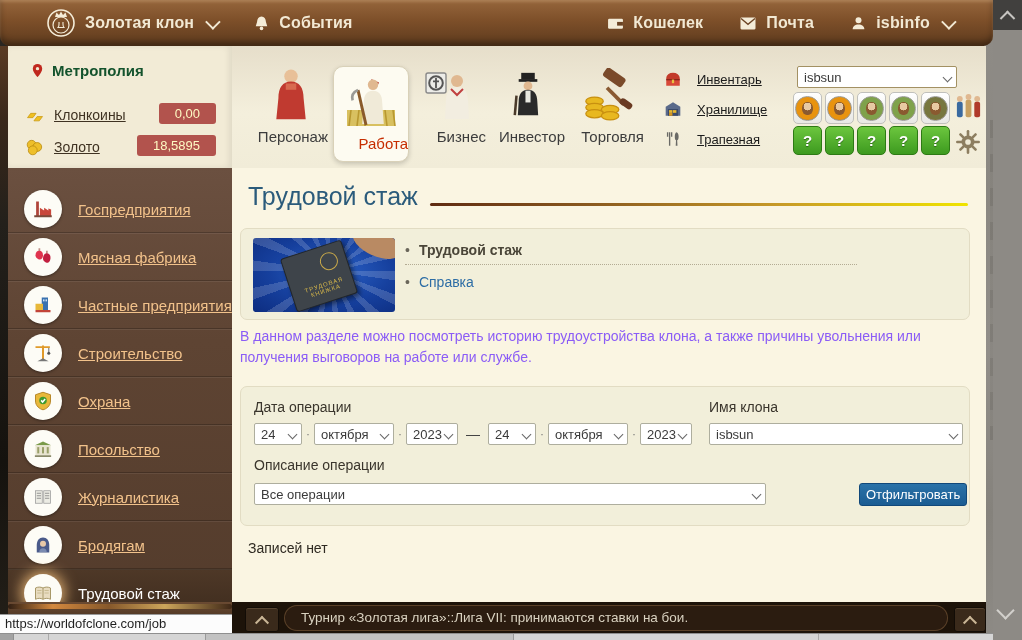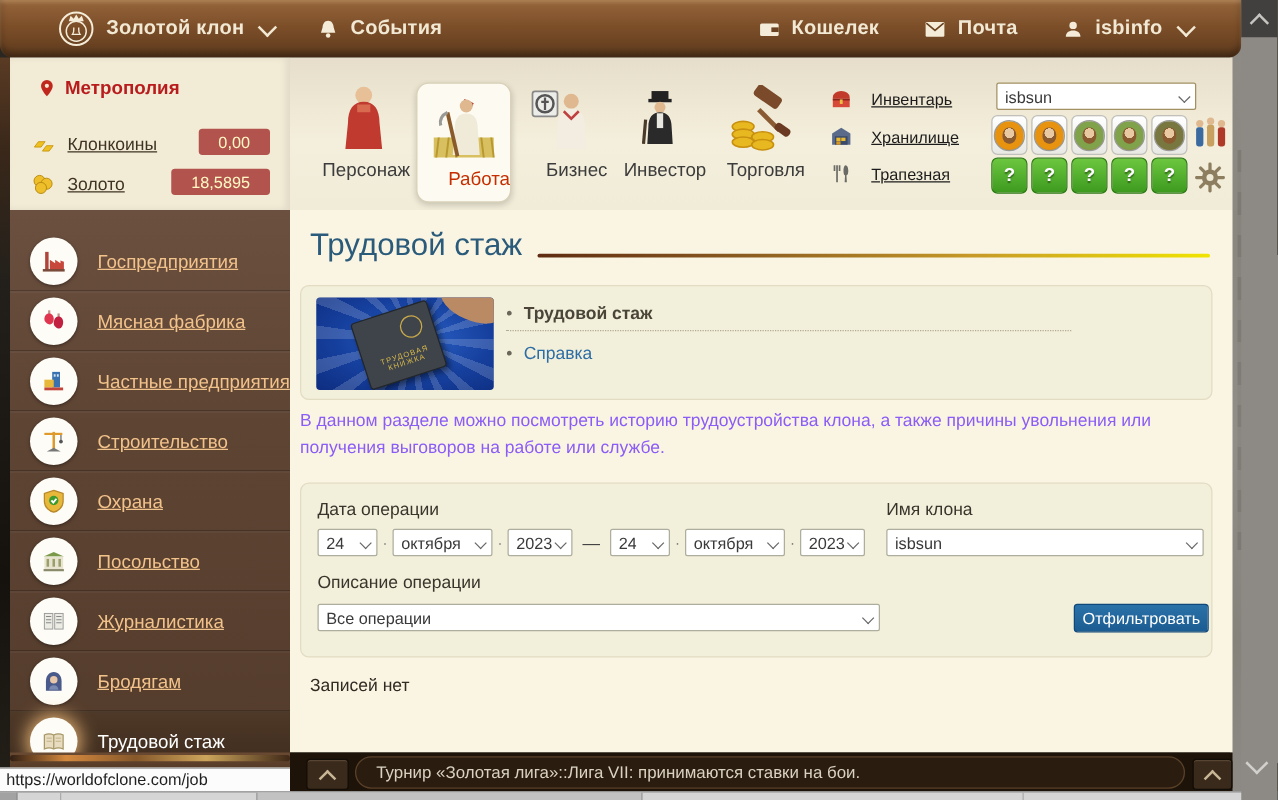--- a/index.html
+++ b/index.html
@@ -23,21 +23,21 @@
   .tb-text{font-size:16px;font-weight:bold;color:#f2e9d4;letter-spacing:.2px;}
   .icon{display:inline-flex;align-items:center;justify-content:center;}
   .icon svg{display:block;}
   .chev{width:9px;height:9px;border-right:2px solid #f2e9d4;border-bottom:2px solid #f2e9d4;
     transform:rotate(45deg) translateY(-2px);margin-left:3px;}
   .tb-gap{width:18px;}
   
   .player-panel{left:8px;top:46px;width:224px;height:122px;background:#f2ebd6;
     box-shadow:inset -3px 0 6px rgba(0,0,0,.08);}
   .loc-row{position:absolute;left:22px;top:16px;display:flex;align-items:center;gap:7px;}
-  .loc-label{font-size:15px;font-weight:bold;color:#b91c1c;}
+  .loc-label{font-size:15px;font-weight:bold;color:#14532d;}
   .cur-row{position:absolute;left:16px;width:196px;height:24px;display:flex;align-items:center;margin-top:11px;}
   .cur-icon{width:22px;display:inline-flex;}
   .cur-label{margin-left:8px;font-size:14px;color:#3f3222;text-decoration:underline;cursor:pointer;}
   .cur-badge{position:absolute;right:4px;top:0;background:var(--badge,#b2534d);color:#fef9c3;
     font-size:13px;padding:3px 16px;border-radius:3px;}
   
   .sidebar{left:8px;top:168px;width:224px;height:434px;
     background:linear-gradient(180deg,#6b5040 0%,#5e4433 40%,#543c2c 100%);padding-top:18px;box-sizing:border-box;}
   .sb-item{position:relative;height:46px;display:flex;align-items:center;cursor:pointer;
     border-top:1px solid rgba(255,255,255,.07);border-bottom:1px solid rgba(0,0,0,.22);}
@@ -159,21 +159,21 @@
   <div class="abs topbar">
     <div class="tb-left">
       <span class="icon">
         <svg width="30" height="30" viewBox="0 0 30 30">
             <circle cx="15" cy="15" r="13" fill="none" stroke="#f4ecd8" stroke-width="1.6"></circle>
             <circle cx="15" cy="17" r="8" fill="none" stroke="#f4ecd8" stroke-width="1.2"></circle>
             <path d="M9 9l1.5-4.5 2.5 2.5L15 3.5l2 3.5 2.5-2.5L21 9z" fill="#f4ecd8"></path>
             <path d="M13 14c0 2 .5 3.5-1 5.5h6c-1.5-2-1-3.5-1-5.5" fill="none" stroke="#f4ecd8" stroke-width="1.1"></path>
           </svg>
       </span>
-      <span class="tb-text">Золотой клон</span>
+      <span class="tb-text">Золотая клон</span>
       <span class="chev"></span>
       <span class="tb-gap"></span>
       <span class="icon">
         <svg width="17" height="17" viewBox="0 0 16 16" fill="#f4ecd8">
             <path d="M8 1.5c-2.6 0-4 2.2-4.2 5L2.6 10.5h10.8L12.2 6.5c-.2-2.8-1.6-5-4.2-5z"></path>
             <circle cx="8" cy="12.6" r="1.7"></circle>
           </svg>
       </span>
       <span class="tb-text">События</span>
     </div>
@@ -619,21 +619,21 @@
   </div>
         </div>
       <div id="clone-filter-select" style="position:absolute;left:468px;top:36px;">
           <div class="selbox" style="width: 254px;">
     <span class="sel-val">isbsun</span>
     <span class="sel-arrow"></span>
   </div>
         </div>
       <div class="flabel" style="left:13px;top:70px;">Описание операции</div>
       <div class="op-row" id="op-row">
-          <div class="selbox" style="width: 450px;">
+          <div class="selbox" style="width: 512px;">
     <span class="sel-val">Все операции</span>
     <span class="sel-arrow"></span>
   </div>
         </div>
       <button class="filter-btn">Отфильтровать</button>
     </div>
 
     <div class="empty-text">Записей нет</div>
   </div>
 

